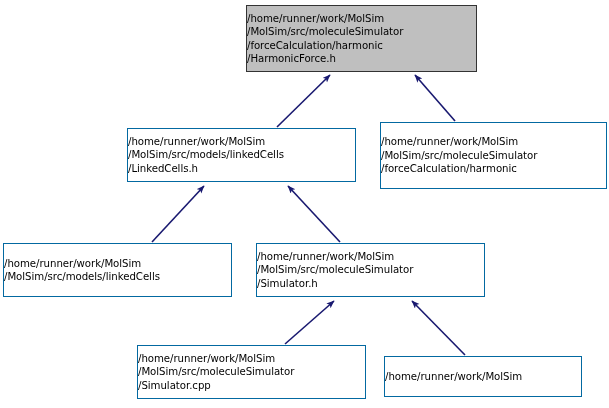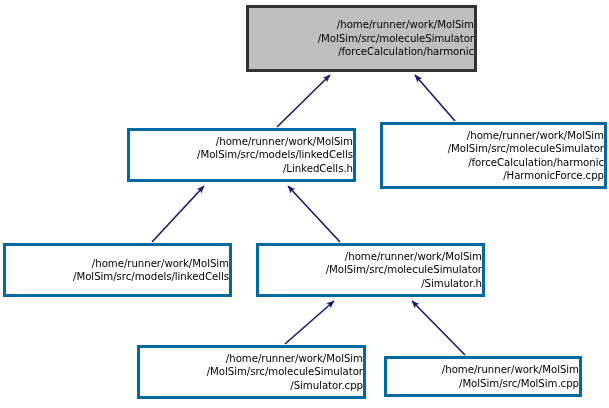--- a/index.html
+++ b/index.html
@@ -20,26 +20,26 @@
     position: absolute;
     left: 0;
     top: 0;
     width: 609px;
     height: 408px;
     pointer-events: none;
   }
   .node {
     position: absolute;
     box-sizing: border-box;
-    border: 3px solid #0369a1;
+    border: 1px solid #0369a1;
     background: #ffffff;
     color: #000000;
     display: flex;
     flex-direction: column;
-    align-items: flex-end;
+    align-items: flex-start;
     justify-content: center;
     text-align: center;
     font-size: 10.2px;
     line-height: 13.4px;
     letter-spacing: -0.05px;
     white-space: pre;
     z-index: 2;
   }
   .node.root {
     background: #bfbfbf;
@@ -72,33 +72,33 @@
 
     <line x1="285" y1="344" x2="334" y2="301" stroke="#191970" stroke-width="1.6" marker-end="url(#arrowhead)"></line>
 
     <line x1="465" y1="355" x2="412" y2="301" stroke="#191970" stroke-width="1.6" marker-end="url(#arrowhead)"></line>
   </svg>
 
   <div class="node root" style="left:246px; top:5px; width:231px; height:67px;">
     <span class="line">/home/runner/work/MolSim</span>
     <span class="line">/MolSim/src/moleculeSimulator</span>
     <span class="line">/forceCalculation/harmonic</span>
+    <span class="line">/HarmonicForce.h</span>
   </div>
 
   <div class="node" style="left:127px; top:128px; width:229px; height:54px;">
     <span class="line">/home/runner/work/MolSim</span>
     <span class="line">/MolSim/src/models/linkedCells</span>
     <span class="line">/LinkedCells.h</span>
   </div>
 
   <div class="node" style="left:380px; top:122px; width:227px; height:67px;">
     <span class="line">/home/runner/work/MolSim</span>
     <span class="line">/MolSim/src/moleculeSimulator</span>
     <span class="line">/forceCalculation/harmonic</span>
-    <span class="line">/HarmonicForce.cpp</span>
   </div>
 
   <div class="node" style="left:3px; top:243px; width:229px; height:54px;">
     <span class="line">/home/runner/work/MolSim</span>
     <span class="line">/MolSim/src/models/linkedCells</span>
   </div>
 
   <div class="node" style="left:256px; top:243px; width:229px; height:54px;">
     <span class="line">/home/runner/work/MolSim</span>
     <span class="line">/MolSim/src/moleculeSimulator</span>
@@ -106,16 +106,15 @@
   </div>
 
   <div class="node" style="left:137px; top:345px; width:229px; height:54px;">
     <span class="line">/home/runner/work/MolSim</span>
     <span class="line">/MolSim/src/moleculeSimulator</span>
     <span class="line">/Simulator.cpp</span>
   </div>
 
   <div class="node" style="left:384px; top:356px; width:198px; height:41px;">
     <span class="line">/home/runner/work/MolSim</span>
-    <span class="line">/MolSim/src/MolSim.cpp</span>
   </div>
 
 </div>
 
 </body></html>

